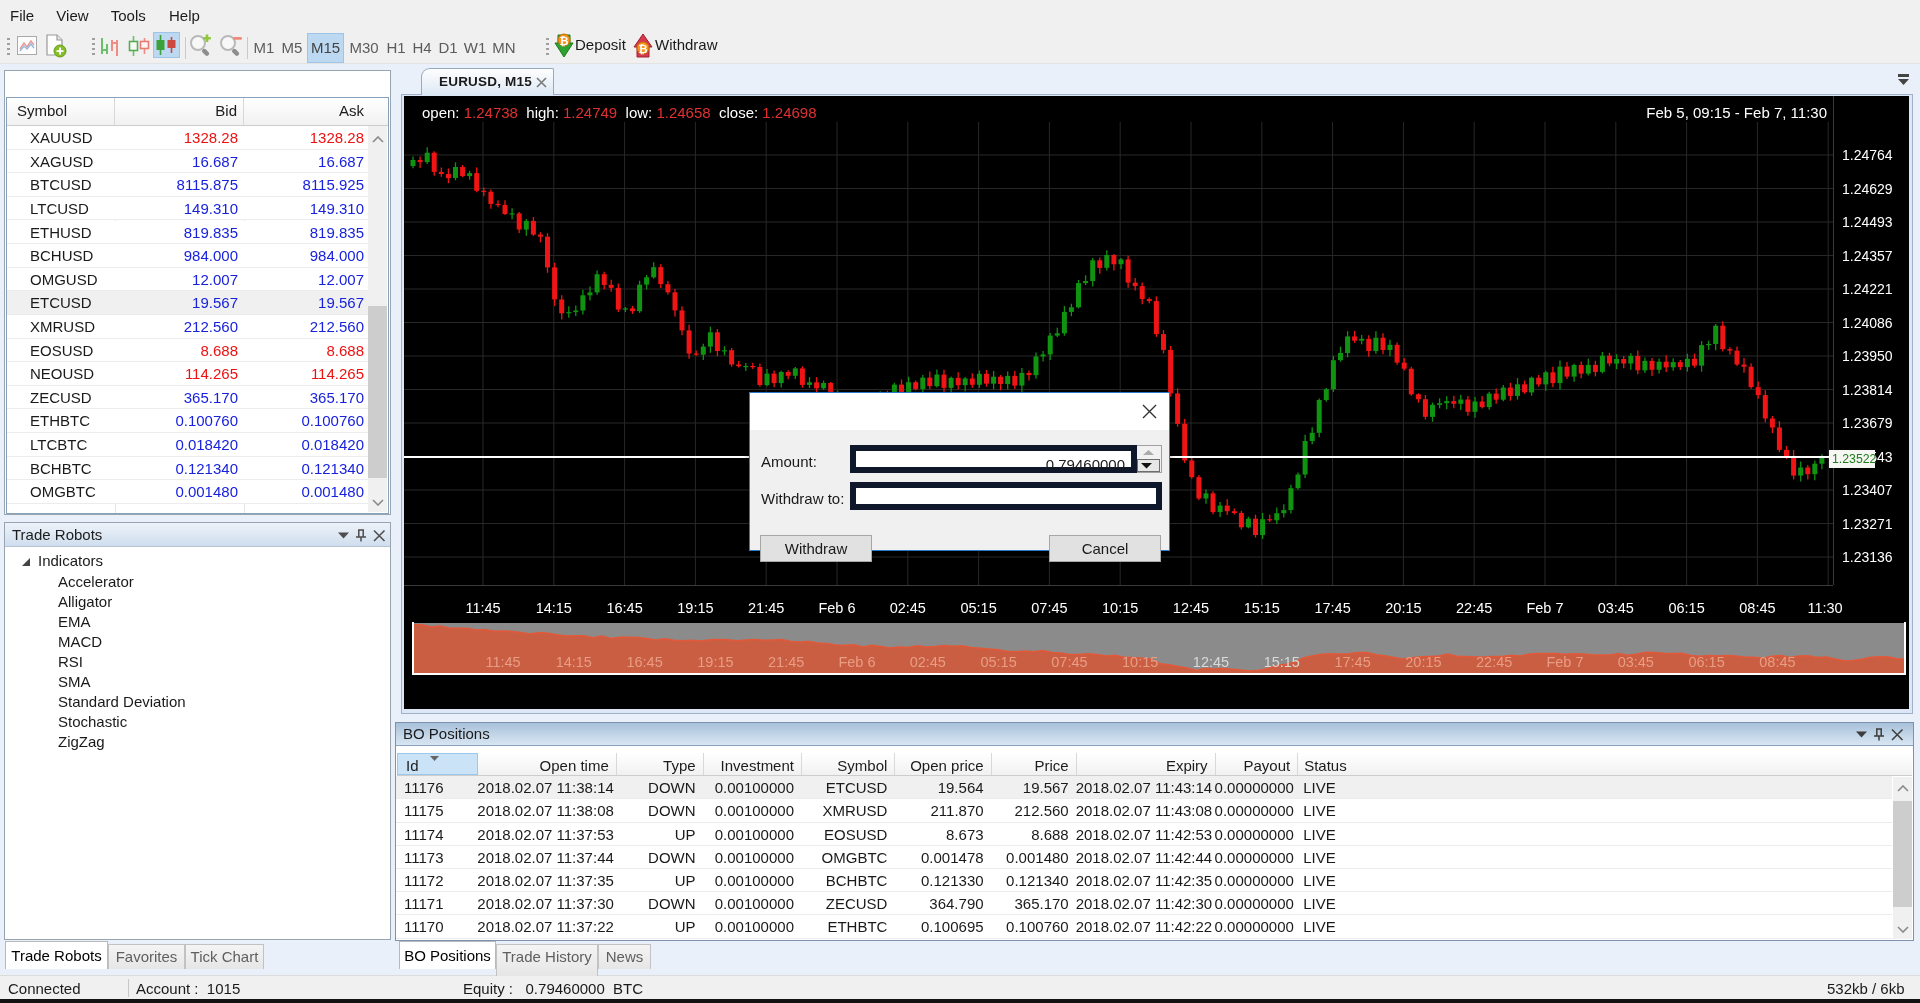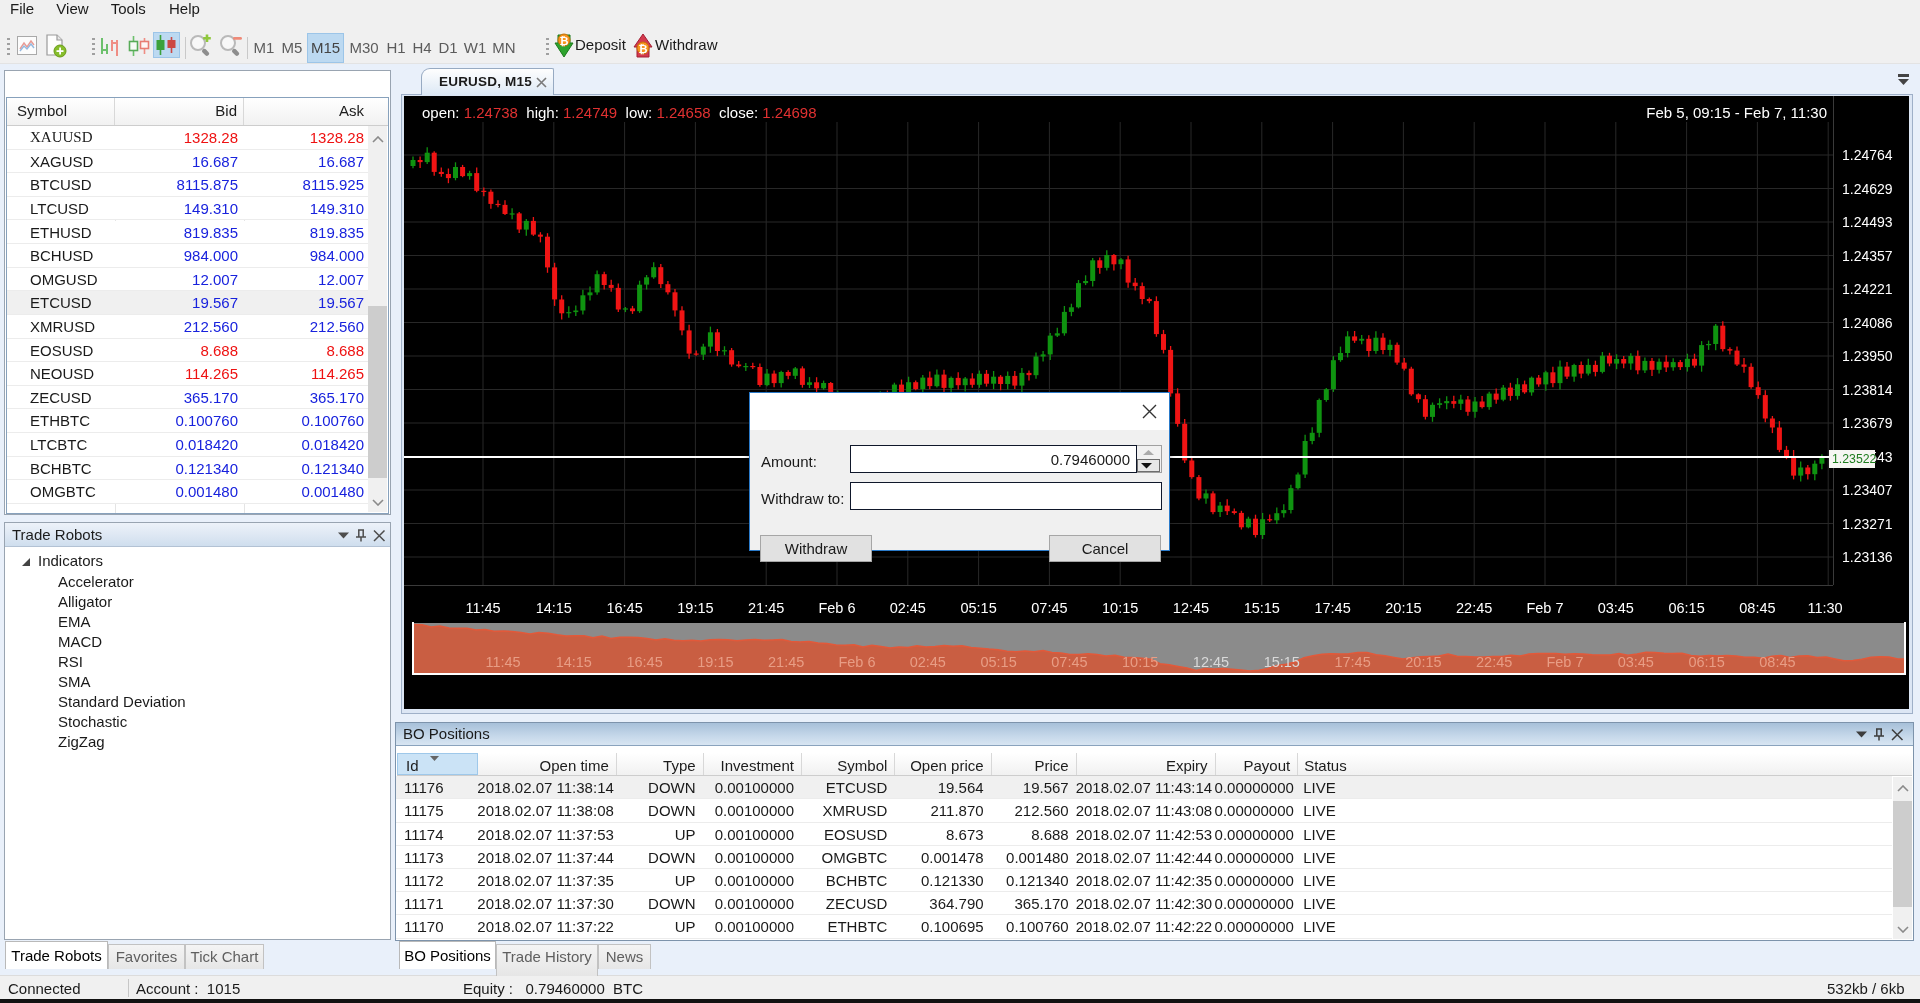--- a/index.html
+++ b/index.html
@@ -3,21 +3,21 @@
 <meta charset="utf-8">
 <title>Trading Terminal</title>
 <style>
 * { margin:0; padding:0; box-sizing:border-box; }
 html,body { width:1920px; height:1003px; overflow:hidden; }
 body { font-family:"Liberation Sans", sans-serif; font-size:15px; background:#e9f0fa; position:relative; color:#1a1a1a; }
 .abs { position:absolute; }
 
 
 #menubar { left:0; top:0; width:1920px; height:32px; background:#f0f0f0; }
-#menubar span { display:inline-block; color:#1b1b1b; }
+#menubar span { display:inline-block; margin-top:7px; color:#1b1b1b; }
 #toolbar { left:0; top:32px; width:1920px; height:32px; background:#f0f0f0; border-bottom:1px solid #e3e3e3; }
 .grip { width:2.5px; height:20px; top:6px;
   background:repeating-linear-gradient(#9f9f9f 0 2.5px, transparent 2.5px 5px); }
 .tfbtn { top:1px; height:30px; line-height:30px; color:#5c5c5c; text-align:center; }
 .tfsel { background:#bcd9f1; border:1px solid #9cc5e8; color:#444; line-height:28px; }
 .vsep { width:1px; height:22px; top:5px; background:#c9c9c9; }
 
 
 .panel { background:#ffffff; border:1px solid #99a4b1; }
 .ptitle { position:absolute; left:0; top:0; right:0; height:24px;
@@ -45,21 +45,21 @@
 
 
 #statusbar { left:0; top:975px; width:1920px; height:24px; background:#f0f0f0; border-top:1px solid #dcdcdc; }
 #statusbar span { position:absolute; top:4px; }
 #bottomline { left:0; top:999px; width:1920px; height:4px; background:#111; }
 
 
 #dlg { left:749px; top:392px; width:421px; height:159px; background:#f0f0f0;
   border:1px solid #2a7ac9; z-index:50; box-shadow:0 2px 6px rgba(0,0,0,0.35); }
 #dlg .titlebar { position:absolute; left:0; top:0; width:100%; height:37px; background:#ffffff; }
-#dlg .dinput { position:absolute; background:#fff; border:1px solid #0f172a; font-size:15px;
+#dlg .dinput { position:absolute; background:#fff; border:6px solid #0f172a; font-size:15px;
   font-family:"Liberation Sans", sans-serif; padding:0 6px; }
 #dlg .dbtn { position:absolute; width:112px; height:27px; background:#e1e1e1; border:1px solid #a6a6a6;
   text-align:center; padding-top:4px; }
 </style>
 </head>
 <body>
 
 <div class="abs" id="menubar">
   <span style="margin-left:10px;">File</span>
   <span style="margin-left:18px;">View</span>
@@ -147,21 +147,21 @@
 <div class="abs panel" style="left:4px; top:70px; width:387px; height:445px;">
   <div class="abs" style="left:1px; top:26px; width:383px; height:417px; border:1px solid #87a1bc; background:#fff;">
     <div class="hdr" style="left:0; top:0; right:0; height:28px; border-bottom:1px solid #cdcdcd;">
       <div class="hcell" style="left:0; width:108px; padding-left:10px;">Symbol</div>
       <div class="hcell num" style="left:108px; width:129px; padding-right:6px;">Bid</div>
       <div class="hcell num" style="left:237px; width:126px; padding-right:6px; border-right:none;">Ask</div>
     </div>
     <div class="abs" style="left:108px; top:28px; bottom:0; width:1px; background:#e4e4e4;"></div>
     <div class="abs" style="left:237px; top:28px; bottom:0; width:1px; background:#e4e4e4;"></div>
     <div class="trow" style="top:28.0px; height:23.6px; right:17px; ">
-  <div class="tcell" style="left:23px; width:80px;font-family:Liberation Serif, serif;">XAUUSD</div>
+  <div class="tcell" style="left:23px; width:80px;">XAUUSD</div>
   <div class="tcell num red" style="left:108px; width:123px;">1328.28</div>
   <div class="tcell num red" style="left:237px; width:120px;">1328.28</div>
 </div>
       <div class="trow" style="top:51.6px; height:23.6px; right:17px; ">
   <div class="tcell" style="left:23px; width:80px;">XAGUSD</div>
   <div class="tcell num blue" style="left:108px; width:123px;">16.687</div>
   <div class="tcell num blue" style="left:237px; width:120px;">16.687</div>
 </div>
       <div class="trow" style="top:75.2px; height:23.6px; right:17px; ">
   <div class="tcell" style="left:23px; width:80px;">BTCUSD</div>

